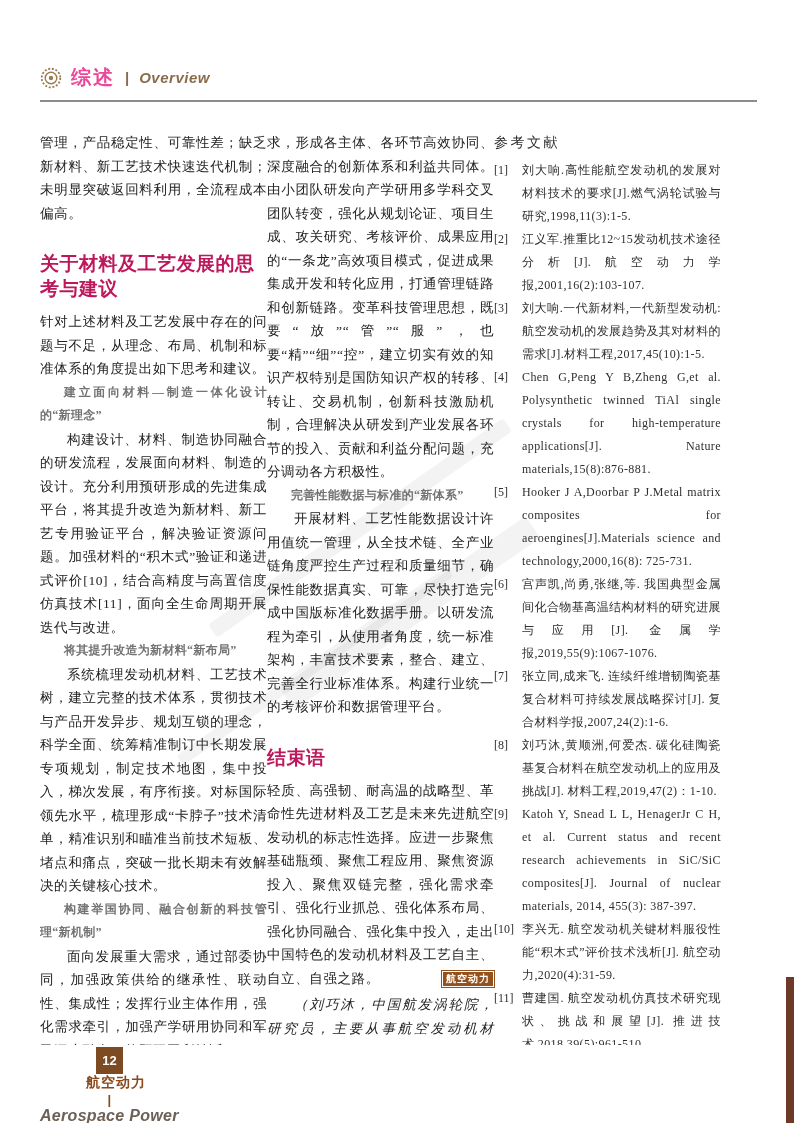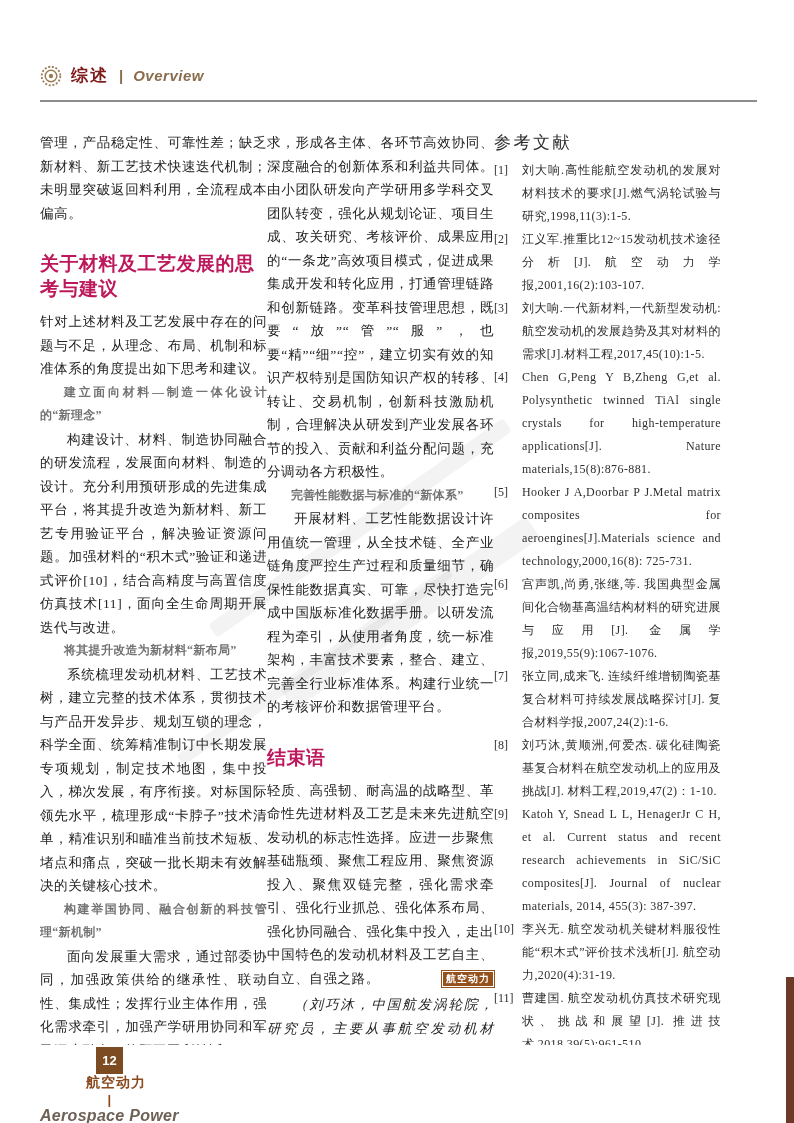--- a/index.html
+++ b/index.html
@@ -4,21 +4,21 @@
 <style>
   html,body{margin:0;padding:0;background:#e8e8e8;}
   .page{
     position:relative;width:794px;height:1123px;margin:0 auto;background:#ffffff;
     font-family:"Liberation Serif","DejaVu Serif",serif;color:#1f1f1f;overflow:hidden;
   }
   
   .header{position:absolute;top:64px;left:40px;width:721px;}
   .header-row{display:flex;align-items:center;gap:9px;}
   .logo{display:flex;align-items:center;}
-  .header-zh{font-family:"Liberation Sans","DejaVu Sans",sans-serif;font-weight:bold;font-size:17px;color:#7f1d1d;letter-spacing:2px;}
+  .header-zh{font-family:"Liberation Sans","DejaVu Sans",sans-serif;font-weight:bold;font-size:20px;color:#ec4899;letter-spacing:2px;}
   .header-sep{font-family:"Liberation Sans",sans-serif;font-weight:bold;font-size:15px;color:#8a6c4c;margin:0 1px;}
   .header-en{font-family:"Liberation Sans","DejaVu Sans",sans-serif;font-weight:bold;font-style:italic;font-size:15px;color:#8a6c4c;letter-spacing:.5px;}
   .header-rule{position:absolute;top:100px;left:40px;width:717px;height:2px;background:#8c8c8c;}
   
   .cols{position:absolute;top:131px;left:40px;width:721px;height:914px;display:flex;overflow:hidden;}
   .col{width:227px;flex:0 0 227px;}
   .para{margin:0;font-size:13.5px;line-height:23.5px;letter-spacing:.6px;text-align:justify;color:#222;}
   .para.indent{text-indent:2em;}
   .section-heading{
     margin:26px 0 9px;font-family:"Liberation Sans","DejaVu Sans",sans-serif;font-weight:bold;
@@ -28,21 +28,21 @@
     margin:0;font-family:Liberation Serif, serif;font-weight:bold;
     font-size:12px;line-height:23.5px;color:#737373;text-indent:2em;letter-spacing:.3px;text-align:justify;
   }
   .author-note{margin:3px 0 0;font-style:italic;font-size:13.5px;line-height:24px;letter-spacing:1px;text-indent:2em;text-align:justify;color:#222;}
   .article-end-badge{
     float:right;margin-top:4px;background:#94511c;color:#fff;
     font-family:"Liberation Sans",sans-serif;font-weight:bold;font-size:10px;line-height:14px;
     padding:1px 4px;letter-spacing:1px;box-shadow:inset 0 0 0 1px #fff,0 0 0 1px #94511c;
   }
   
-  .refs-title{margin:0 0 5px;font-size:17px;line-height:23px;letter-spacing:2.5px;color:#2e2e2e;}
+  .refs-title{margin:0 0 5px;font-size:14px;line-height:23px;letter-spacing:2.5px;color:#2e2e2e;}
   .ref{display:flex;margin:0;font-size:12px;line-height:23px;color:#2e2e2e;}
   .ref-no{flex:0 0 28px;letter-spacing:0;}
   .ref-text{flex:1;text-align:justify;letter-spacing:.4px;}
   
   .footer{position:absolute;top:1047px;left:40px;display:flex;align-items:center;font-family:"Liberation Sans","DejaVu Sans",sans-serif;flex-direction:column;}
   .page-num{width:27px;height:27px;background:#7d4b21;color:#ffffff;font-weight:bold;font-size:13px;display:flex;align-items:center;justify-content:center;}
   .footer-zh{margin-left:13px;font-weight:bold;font-size:14px;color:#8a4a1e;letter-spacing:1px;}
   .footer-sep{margin:0 4px;font-weight:bold;font-size:13px;color:#8a4a1e;}
   .footer-en{font-weight:bold;font-style:italic;font-size:16px;color:#6d6156;letter-spacing:.3px;}
   .footer-issue{font-weight:bold;font-size:13px;color:#8a4a1e;letter-spacing:1px;}
@@ -140,21 +140,21 @@
       <div class="ref">
         <span class="ref-no">[8]</span>
         <span class="ref-text">刘巧沐,黄顺洲,何爱杰. 碳化硅陶瓷基复合材料在航空发动机上的应用及挑战[J]. 材料工程,2019,47(2)：1-10.</span>
       </div>
       <div class="ref">
         <span class="ref-no">[9]</span>
         <span class="ref-text">Katoh Y, Snead L L, HenagerJr C H, et al. Current status and recent research achievements in SiC/SiC composites[J]. Journal of nuclear materials, 2014, 455(3): 387-397.</span>
       </div>
       <div class="ref">
         <span class="ref-no">[10]</span>
-        <span class="ref-text">李兴无. 航空发动机关键材料服役性能“积木式”评价技术浅析[J]. 航空动力,2020(4):31-19.</span>
+        <span class="ref-text">李兴无. 航空发动机关键材料服役性能“积木式”评价技术浅析[J]. 航空动力,2020(4):31-59.</span>
       </div>
       <div class="ref">
         <span class="ref-no">[11]</span>
         <span class="ref-text">曹建国. 航空发动机仿真技术研究现状、挑战和展望[J]. 推进技术,2018,39(5):961-510.</span>
       </div>
     </div>
   </div>
 
   <div class="footer">
     <span class="page-num">12</span>

